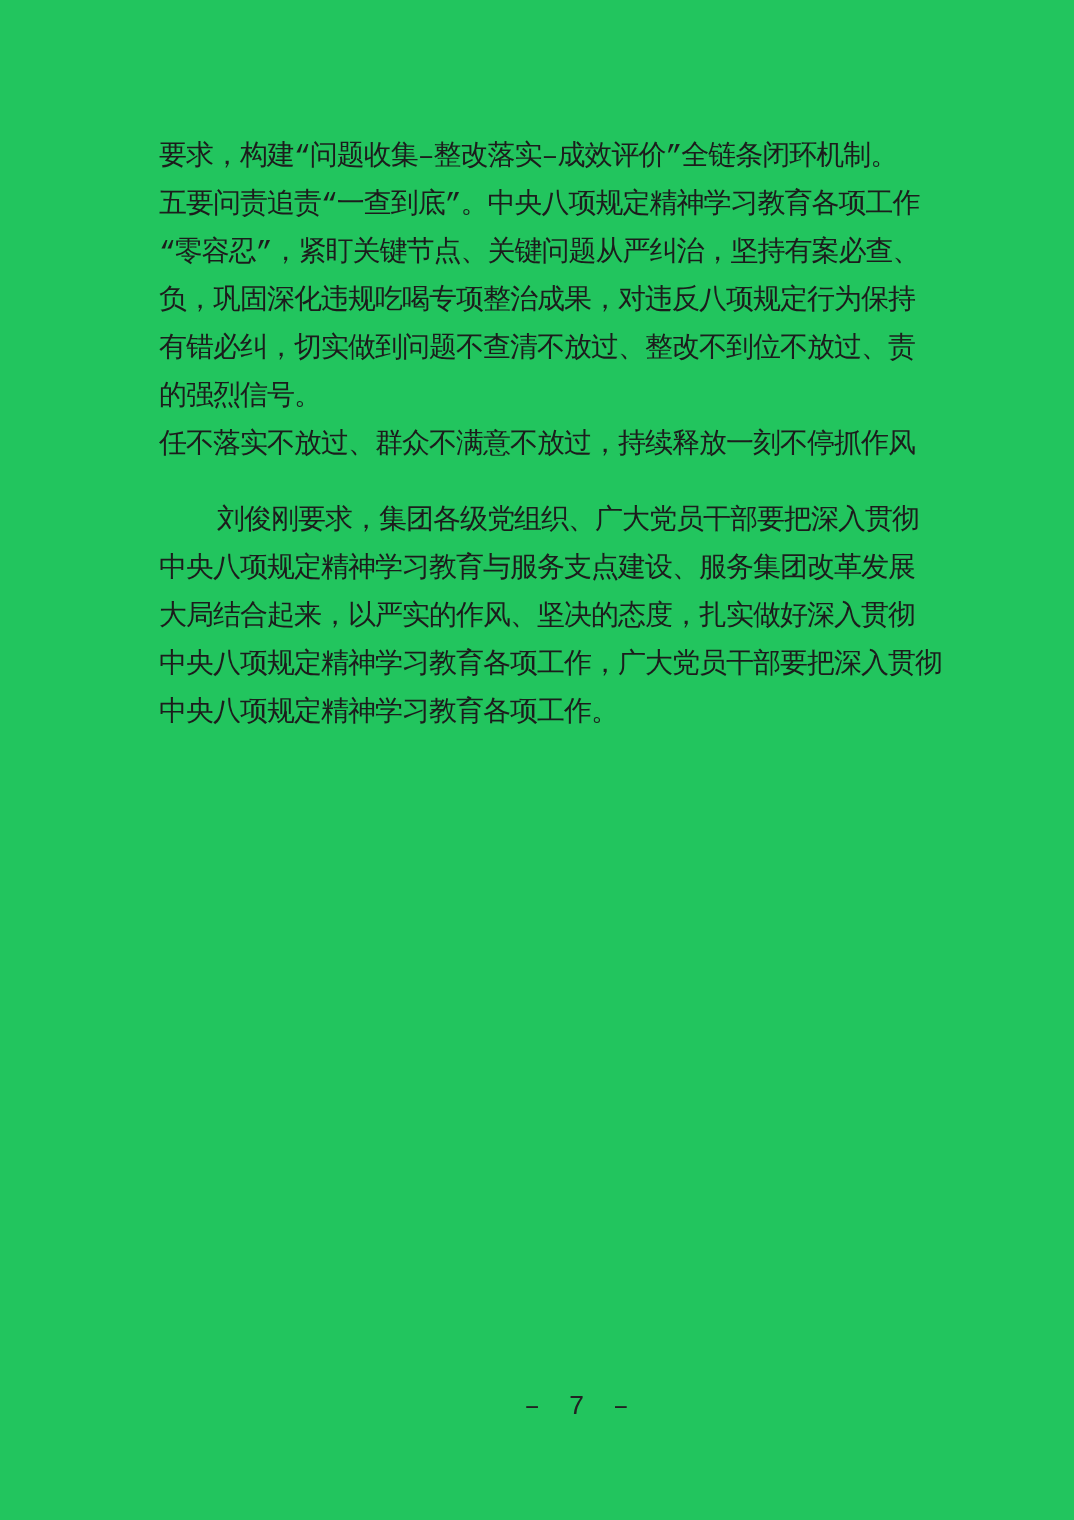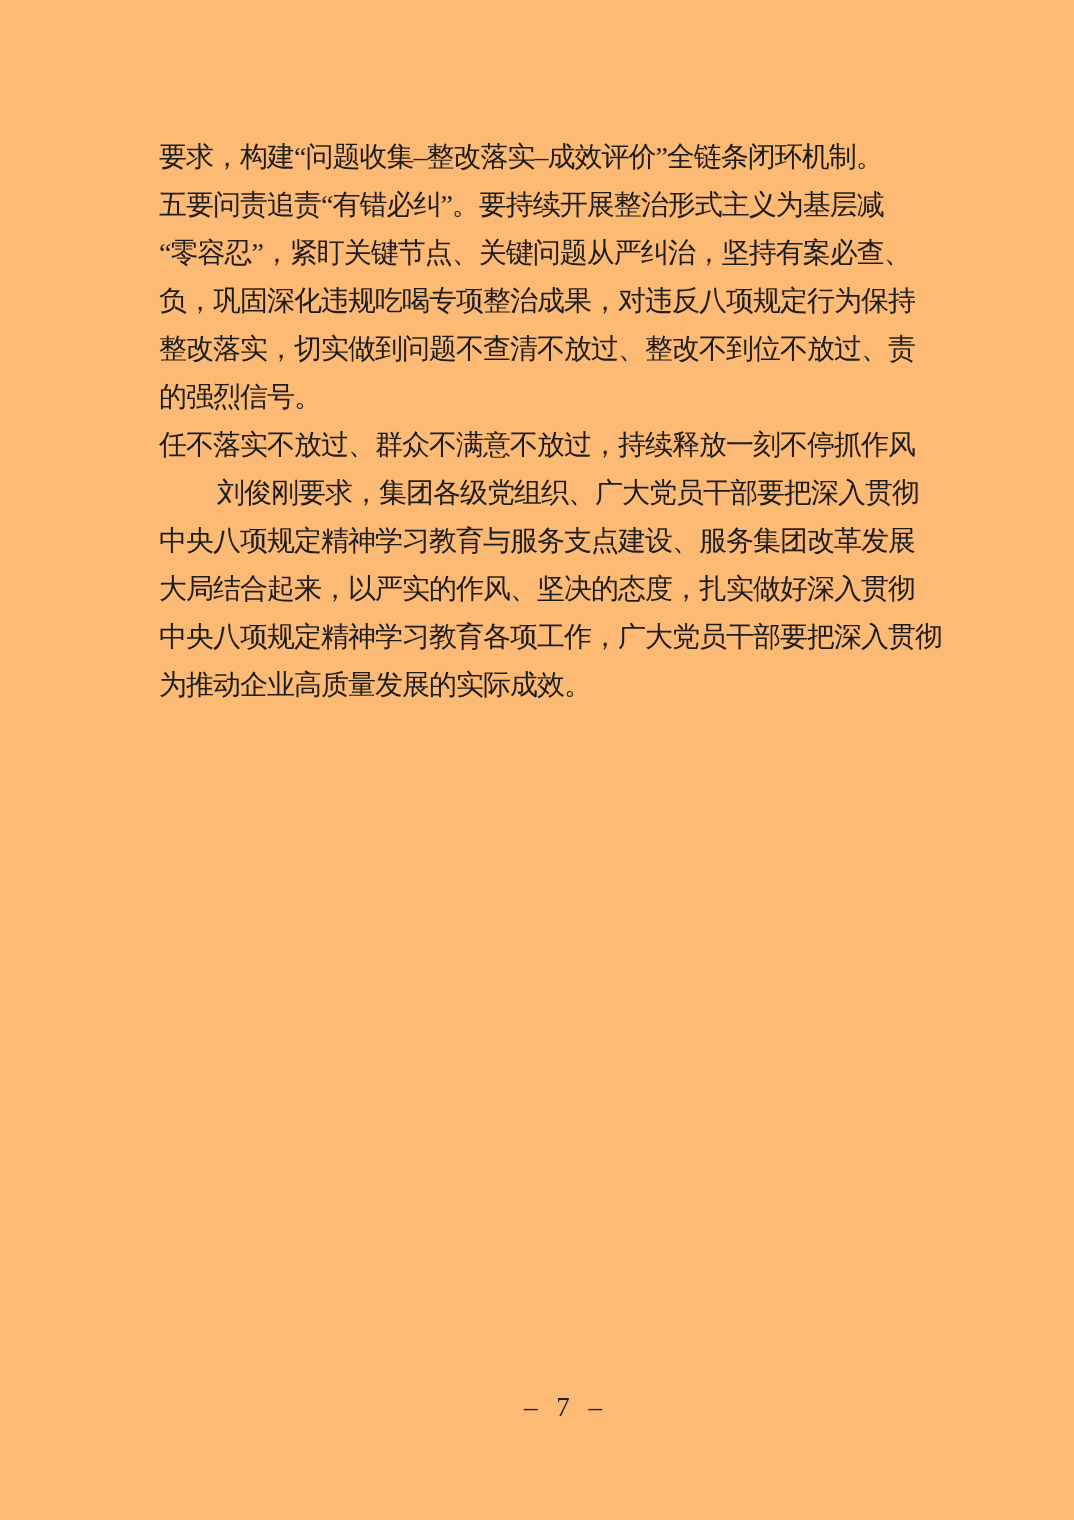--- a/index.html
+++ b/index.html
@@ -6,63 +6,65 @@
   html, body {
     width: 1074px;
     height: 1520px;
     background: #ffffff;
     font-family: "Liberation Serif", "DejaVu Serif", serif;
   }
   .page {
     position: relative;
     width: 1074px;
     height: 1520px;
-    background: #fdba74;
+    background: #22c55e;
     overflow: hidden;
+    font-family: Liberation Mono, monospace;
   }
   .text-block {
     position: absolute;
     left: 159px;
     top: 133px;
     width: 756px;
     color: #1c1c1c;
   }
   .line {
     height: 48px;
     line-height: 48px;
     font-size: 28px;
     letter-spacing: -1px;
     white-space: nowrap;
     font-weight: 400;
   }
   .line.indent {
     padding-left: 58px;
+    margin-top: 28px;
   }
   .footer {
     position: absolute;
     left: 524px;
     top: 1392px;
     font-size: 27px;
     color: #222222;
     letter-spacing: 6px;
     white-space: nowrap;
   }
 </style>
 </head>
 <body>
 
 <div class="page">
   <div class="text-block">
     <div class="line">要求，构建“问题收集–整改落实–成效评价”全链条闭环机制。</div>
-    <div class="line">五要问责追责“有错必纠”。要持续开展整治形式主义为基层减</div>
+    <div class="line">五要问责追责“一查到底”。中央八项规定精神学习教育各项工作</div>
     <div class="line">“零容忍”，紧盯关键节点、关键问题从严纠治，坚持有案必查、</div>
     <div class="line">负，巩固深化违规吃喝专项整治成果，对违反八项规定行为保持</div>
-    <div class="line">整改落实，切实做到问题不查清不放过、整改不到位不放过、责</div>
+    <div class="line">有错必纠，切实做到问题不查清不放过、整改不到位不放过、责</div>
     <div class="line">的强烈信号。</div>
     <div class="line">任不落实不放过、群众不满意不放过，持续释放一刻不停抓作风</div>
     <div class="line indent">刘俊刚要求，集团各级党组织、广大党员干部要把深入贯彻</div>
     <div class="line">中央八项规定精神学习教育与服务支点建设、服务集团改革发展</div>
     <div class="line">大局结合起来，以严实的作风、坚决的态度，扎实做好深入贯彻</div>
     <div class="line">中央八项规定精神学习教育各项工作，广大党员干部要把深入贯彻</div>
-    <div class="line">为推动企业高质量发展的实际成效。</div>
+    <div class="line">中央八项规定精神学习教育各项工作。</div>
   </div>
   <div class="footer">– 7 –</div>
 </div>
 
 </body></html>

